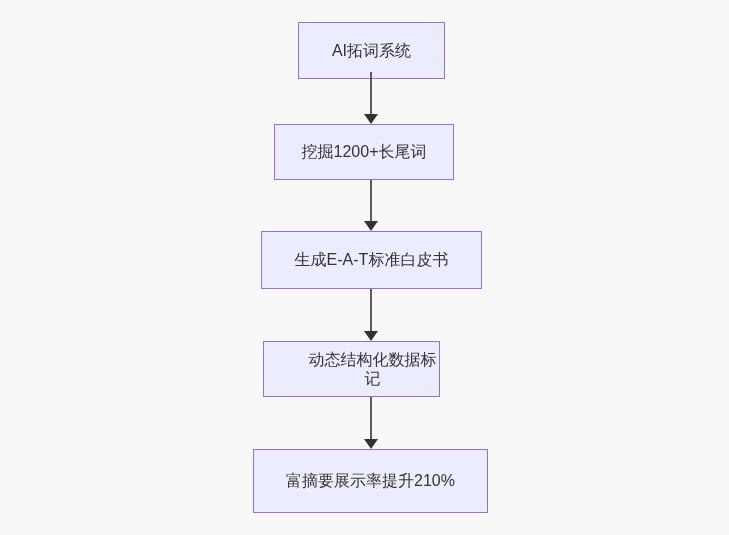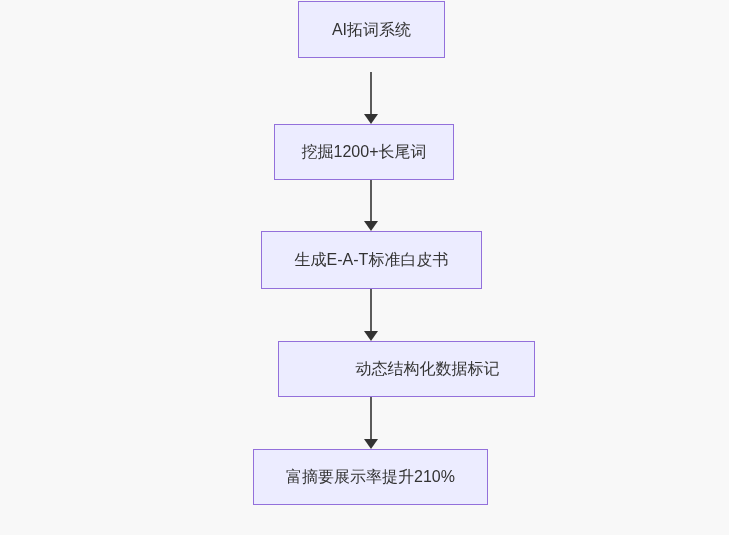--- a/index.html
+++ b/index.html
@@ -54,21 +54,21 @@
     border-left: 7px solid transparent;
     border-right: 7px solid transparent;
     border-top: 10px solid var(--arrow-head);
   }
 </style>
 </head>
 <body>
 
 <div class="canvas">
 
-  <div class="node" style="left:298px; top:1px; width:147px; height:57px;">
+  <div class="node" style="left:298px; top:22px; width:147px; height:57px;">
     <span>AI拓词系统</span>
   </div>
 
   <div class="arrow" style="left:364px; top:72px; height:52px;">
     <div class="arrow-line"></div>
     <div class="arrow-head"></div>
   </div>
 
   <div class="node" style="left:274px; top:124px; width:180px; height:56px;">
     <span>挖掘1200+长尾词</span>
@@ -81,26 +81,26 @@
 
   <div class="node" style="left:261px; top:231px; width:221px; height:58px;">
     <span>生成E-A-T标准白皮书</span>
   </div>
 
   <div class="arrow" style="left:364px; top:289px; height:52px;">
     <div class="arrow-line"></div>
     <div class="arrow-head"></div>
   </div>
 
-  <div class="node" style="left:278px; top:341px; width:257px; height:56px;padding-left:42px;">
+  <div class="node" style="left:263px; top:341px; width:177px; height:56px;padding-left:42px;">
     <span>动态结构化数据标记</span>
   </div>
 
   <div class="arrow" style="left:364px; top:397px; height:52px;">
     <div class="arrow-line"></div>
     <div class="arrow-head"></div>
   </div>
 
-  <div class="node" style="left:253px; top:449px; width:235px; height:56px;">
+  <div class="node" style="left:253px; top:449px; width:235px; height:64px;">
     <span>富摘要展示率提升210%</span>
   </div>
 
 </div>
 
 </body></html>

